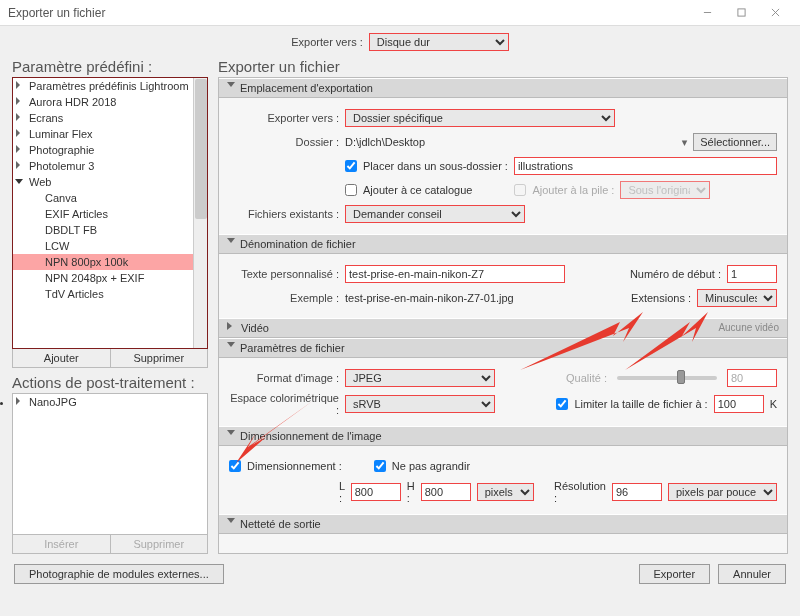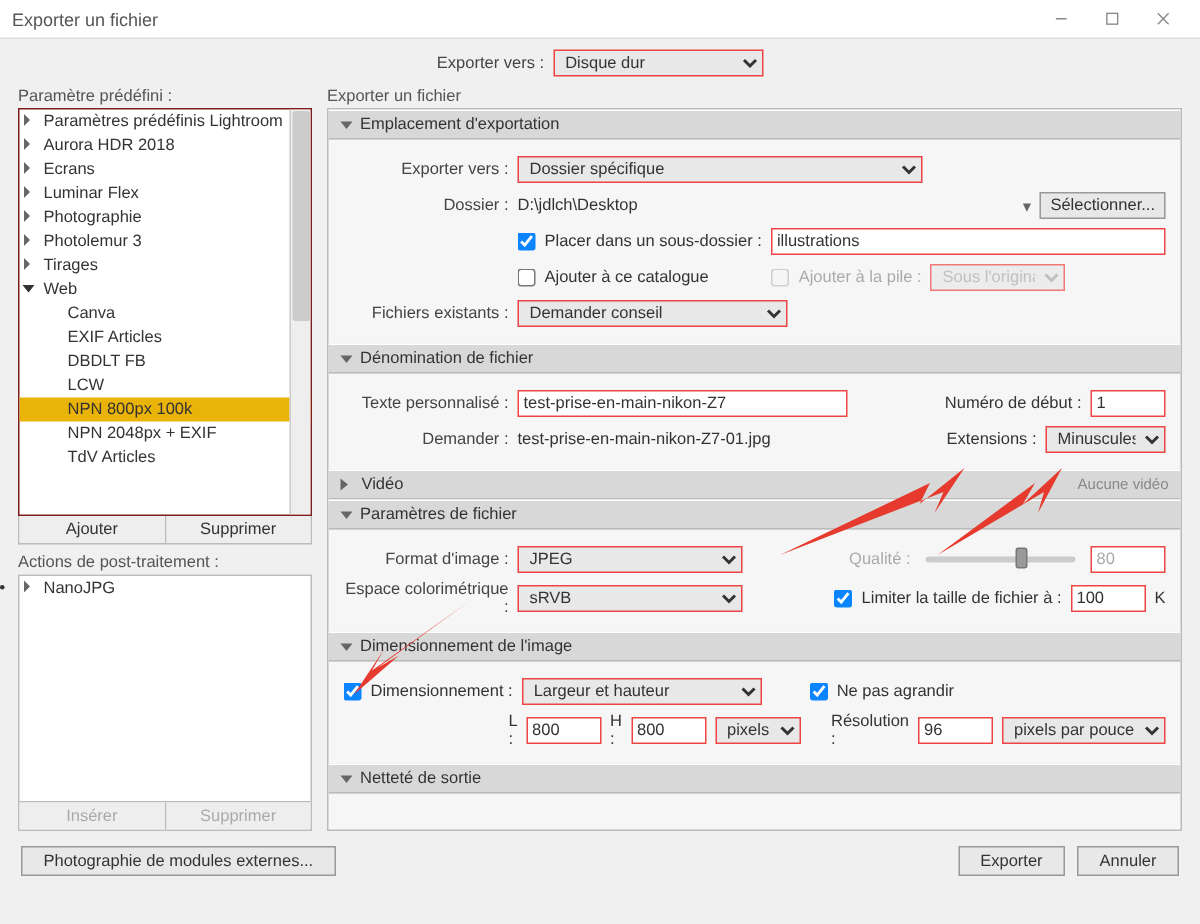--- a/index.html
+++ b/index.html
@@ -7,41 +7,41 @@
 .titlebar{height:26px;background:#fff;display:flex;align-items:center;padding:0 8px;border-bottom:1px solid #ddd}
 .titlebar .title{flex:1;font-size:12px;color:#555}
 .titlebar .wbtn{width:34px;height:20px;display:flex;align-items:center;justify-content:center;color:#888;cursor:pointer}
 .titlebar .wbtn svg{width:9px;height:9px}
 .top-row{height:32px;display:flex;align-items:center;justify-content:center;gap:6px}
 .top-row label{color:#444}
 select,input[type=text]{border:1px solid #ef4444;background:#fff;height:18px;padding:0 3px;font-size:11px}
 select{background:#e8e8e8}
 .cols{display:flex;height:496px;padding:0 12px;gap:10px}
 .left{width:196px;display:flex;flex-direction:column}
-.section-label{font-size:11px;color:#555;margin-bottom:2px}
+.section-label{font-size:15px;color:#555;margin-bottom:2px}
 .tree{border:1px solid #7f1d1d;background:#fff;height:272px;overflow-y:auto;position:relative}
 .tree-scroll{position:absolute;right:0;top:0;width:14px;height:100%;background:#eee;border-left:1px solid #ccc}
 .tree-scroll .thumb{width:12px;height:140px;background:#ccc;margin:1px;border-radius:2px}
 .tree ul{list-style:none}
 .tree li{padding:2px 4px 2px 16px;white-space:nowrap;cursor:pointer;position:relative}
 .tree li .arr{position:absolute;left:3px;top:3px;width:0;height:0;border-left:4px solid #666;border-top:4px solid transparent;border-bottom:4px solid transparent}
 .tree li.open .arr{border-left:4px solid transparent;border-right:4px solid transparent;border-top:5px solid #333;left:2px;top:5px}
-.tree li.sel{background:#eab308;color:#fff}
+.tree li.sel{background:#fca5a5;color:#fff}
 .tree li.child{padding-left:32px}
 .btnrow{display:flex;border:1px solid #bbb;border-top:none}
 .btnrow .btn{flex:1;text-align:center;padding:3px;background:#eee;cursor:pointer;border-right:1px solid #bbb}
 .btnrow .btn:last-child{border-right:none}
 .btnrow .btn.disabled{color:#aaa}
 .post-label{margin-top:6px}
 .post{border:1px solid #bbb;background:#fff;flex:1;min-height:140px}
 .post li{padding:2px 4px 2px 16px;position:relative}
 .post li .arr{position:absolute;left:3px;top:3px;width:0;height:0;border-left:4px solid #666;border-top:4px solid transparent;border-bottom:4px solid transparent}
 .right{flex:1;display:flex;flex-direction:column;overflow:hidden}
 .panels{border:1px solid #bbb;background:#f6f6f6;flex:1;overflow-y:auto}
-.panel-head{background:#d8d8d8;border-bottom:1px solid #bbb;border-top:1px solid #fff;padding:3px 8px;display:flex;align-items:center;gap:5px;color:#444;font-weight:500}
+.panel-head{background:#d8d8d8;border-bottom:1px solid #bbb;border-top:1px solid #fff;padding:3px 8px;display:flex;align-items:flex-start;gap:5px;color:#444;font-weight:500}
 .panel-head .tri{width:0;height:0;border-left:4px solid transparent;border-right:4px solid transparent;border-top:5px solid #666}
 .panel-head .tri.closed{border-top:4px solid transparent;border-bottom:4px solid transparent;border-left:5px solid #666}
 .panel-head .note{margin-left:auto;font-size:10px;color:#888;font-weight:normal}
 .panel-body{padding:6px 10px}
 .row{display:flex;align-items:center;gap:6px;margin:4px 0;min-height:20px}
 .row .lbl{text-align:right;width:110px;color:#444}
 .row .lbl.sm{width:auto}
 input[type=checkbox]{width:12px;height:12px;accent-color:#0a84ff}
 .wide{width:270px}
 .num{width:50px}
@@ -87,21 +87,20 @@
   <div class="left">
     <div class="section-label">Paramètre prédéfini :</div>
     <div class="tree">
       <ul id="preset-list">
           <li><span class="arr"></span><span>Paramètres prédéfinis Lightroom</span></li>
           <li><span class="arr"></span><span>Aurora HDR 2018</span></li>
           <li><span class="arr"></span><span>Ecrans</span></li>
           <li><span class="arr"></span><span>Luminar Flex</span></li>
           <li><span class="arr"></span><span>Photographie</span></li>
           <li><span class="arr"></span><span>Photolemur 3</span></li>
-          <li><span class="arr"></span><span>Tirages</span></li>
           <li class="open"><span class="arr"></span><span>Web</span></li>
           <li class="child"><span>Canva</span></li>
           <li class="child"><span>EXIF Articles</span></li>
           <li class="child"><span>DBDLT FB</span></li>
           <li class="child"><span>LCW</span></li>
           <li class="child sel"><span>NPN 800px 100k</span></li>
           <li class="child"><span>NPN 2048px + EXIF</span></li>
           <li class="child"><span>TdV Articles</span></li>
         </ul>
       <div class="tree-scroll">
@@ -170,21 +169,21 @@
         </div>
       <div class="panel-body">
         <div class="row">
             <span class="lbl">Texte personnalisé :</span>
           <input type="text" style="width: 220px;" value="test-prise-en-main-nikon-Z7">
           <span style="flex:1"></span>
           <span>Numéro de début :</span>
           <input type="text" class="num" value="1" style="">
           </div>
         <div class="row">
-            <span class="lbl">Demander :</span>
+            <span class="lbl">Exemple :</span>
           <span>test-prise-en-main-nikon-Z7-01.jpg</span>
           <span style="flex:1"></span>
           <span>Extensions :</span>
           <select style="width:80px"><option>Minuscules</option></select>
           </div>
       </div>
 
       <div class="panel-head">
           <span class="tri closed"></span>
           <span>Vidéo</span>
@@ -218,21 +217,20 @@
       </div>
 
       <div class="panel-head">
           <span class="tri"></span>
           <span>Dimensionnement de l'image</span>
         </div>
       <div class="panel-body">
         <div class="row">
             <input type="checkbox" checked="" style="">
           <span>Dimensionnement :</span>
-          <select style="width:160px"><option>Largeur et hauteur</option></select>
           <span style="width:20px"></span>
           <input type="checkbox" checked="" style="">
           <span>Ne pas agrandir</span>
           </div>
         <div class="row" style="padding-left:110px">
           <span>L :</span>
           <input type="text" class="num" value="800" style="">
           <span>H :</span>
           <input type="text" class="num" value="800" style="">
           <select style="width:60px"><option>pixels</option></select>

